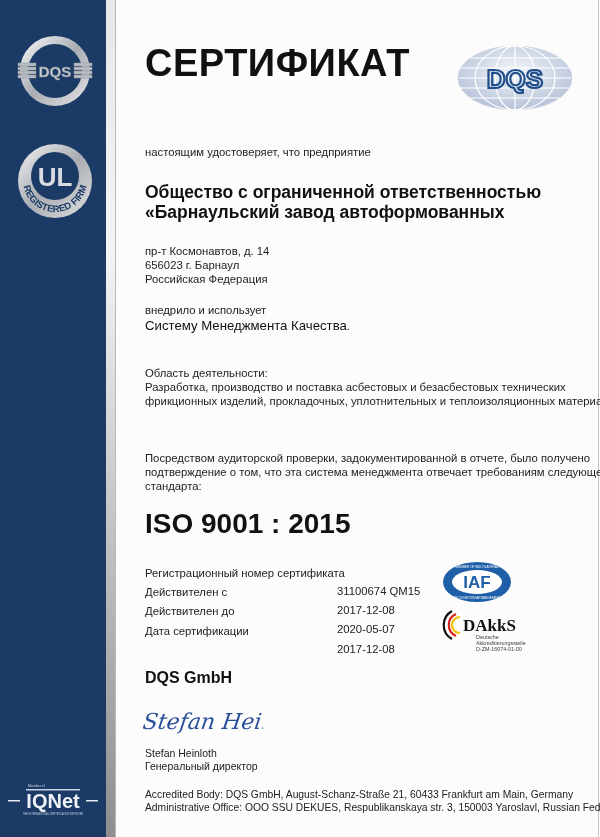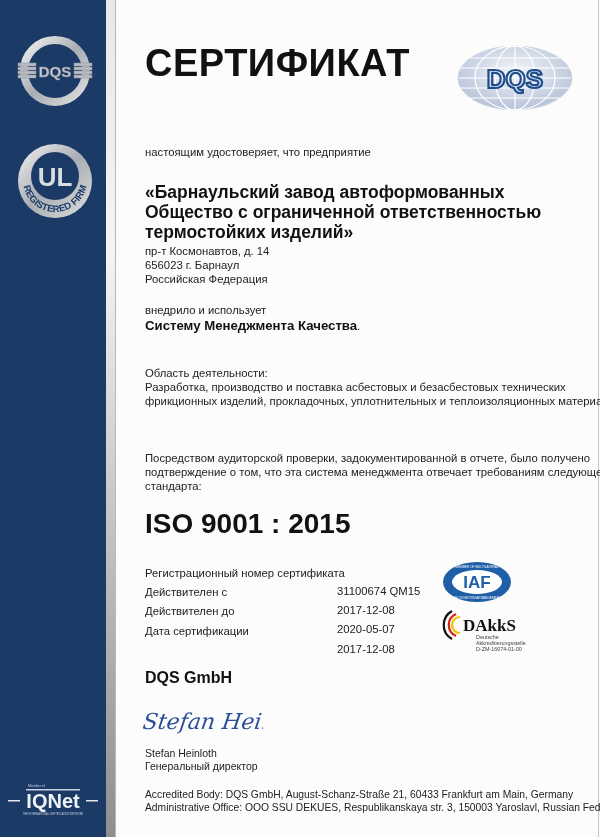--- a/index.html
+++ b/index.html
@@ -32,21 +32,21 @@
   .title {
     position: absolute; left: 0; top: 42px; font-size: 38px; font-weight: bold;
     letter-spacing: 0.5px; white-space: nowrap;
   }
   .small { font-size: 11.3px; line-height: 14px; color: #222; }
   .t { position: absolute; left: 0; white-space: nowrap; }
   .company {
     position: absolute; left: 0; top: 182px; font-size: 17.5px; font-weight: bold;
     line-height: 20px; white-space: nowrap;
   }
-  .qms { font-size: 13.2px; font-weight: bold; }
+  .qms { font-size: 13.2px; font-weight: normal; }
   .iso { font-size: 28px; font-weight: bold; }
   .data-table { position: absolute; left: 0; top: 563px; }
   .row { display: flex; height: 19.3px; font-size: 11.3px; color: #222; align-items: center; }
   .row .lbl { width: 192px; white-space: nowrap; }
   .row .val { white-space: nowrap; margin-top: 36px; }
   .dqs-gmbh { font-size: 16px; font-weight: bold; }
   .signature { position: absolute; left: -2px; top: 693px; width: 120px; height: 50px; }
   .footer { font-size: 10.3px; line-height: 13px; color: #222; }
 </style>
 </head>
@@ -135,23 +135,22 @@
   <text x="36" y="40" font-family="Liberation Sans, sans-serif" font-size="5.4" fill="#444">Akkreditierungsstelle</text>
   <text x="36" y="46" font-family="Liberation Sans, sans-serif" font-size="5.4" fill="#444">D-ZM-16074-01-00</text>
 </svg>
 
 <div class="content">
   <div class="title">СЕРТИФИКАТ</div>
 
   <div class="t small" style="top:145px">настоящим удостоверяет, что предприятие</div>
 
   <div class="company">
+    <div>Общество с ограниченной ответственностью</div>
     <div>«Барнаульский завод автоформованных</div>
-    <div>Общество с ограниченной ответственностью</div>
-    <div>термостойких изделий»</div>
   </div>
 
   <div class="t small" style="top:244px">
     <div>пр-т Космонавтов, д. 14</div>
     <div>656023 г. Барнаул</div>
     <div>Российская Федерация</div>
   </div>
 
   <div class="t small" style="top:303px">внедрило и использует</div>
   <div class="t" style="top:316px">

